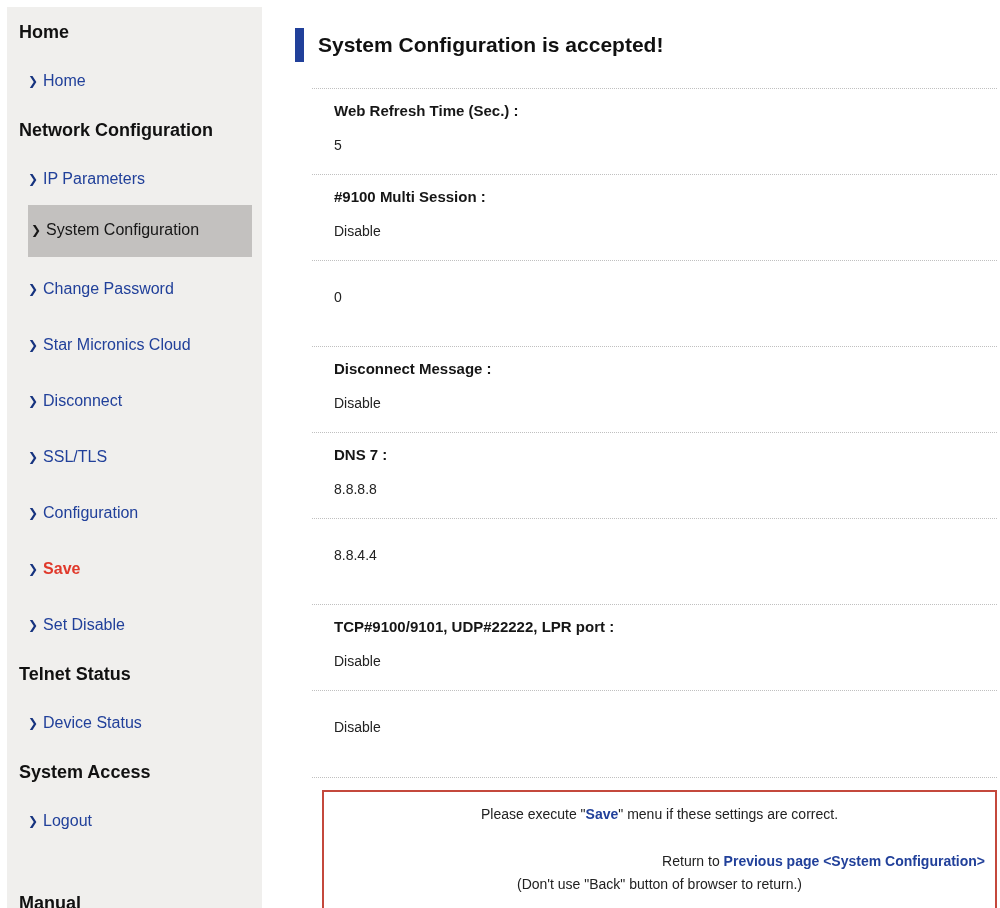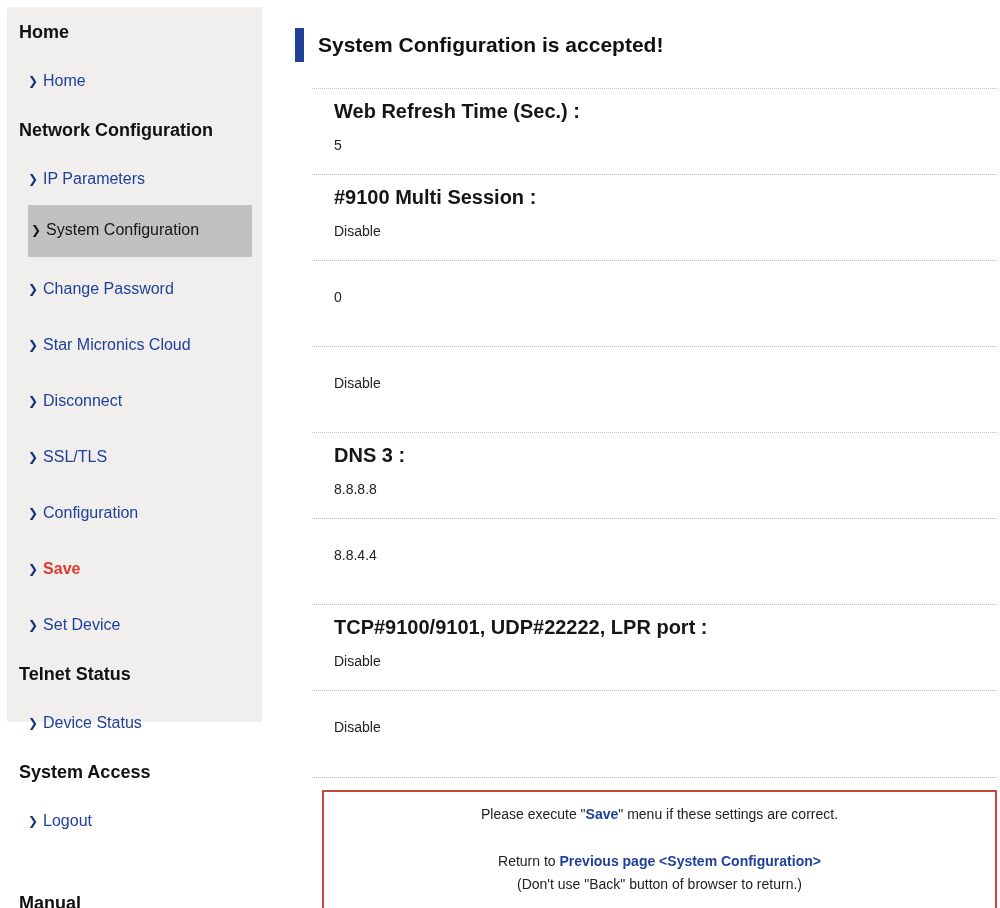--- a/index.html
+++ b/index.html
@@ -5,21 +5,21 @@
   html,body { margin:0; padding:0; }
   body {
     width:1000px; height:908px; background:#ffffff;
     font-family:"Liberation Sans","DejaVu Sans",sans-serif;
     color:#1a1a1a; overflow:hidden;
   }
   .page { display:flex; width:1000px; }
 
   
   .sidebar {
-    margin:7px 0 0 7px; width:255px; height:715px;
+    margin:7px 0 0 7px; width:255px; height:901px;
     background:#f0efed; box-sizing:border-box; padding-top:14px;
     flex:0 0 auto;
   }
   .nav-header {
     font-size:18px; font-weight:bold; line-height:23px;
     margin:27px 0 0 12px; color:#111111;
   }
   .nav-header.first { margin-top:0; }
   .nav-link {
     display:flex; align-items:baseline;
@@ -47,31 +47,31 @@
     width:9px; height:34px; background:#21409a; margin-right:14px; flex:0 0 auto;
   }
   h1.page-title { font-size:21px; line-height:34px; margin:0; font-weight:bold; color:#111111; }
 
   .settings-wrap { margin-left:17px; }
   .settings-clip { height:662px; overflow:hidden; margin-top:26px; }
   .setting {
     height:86px; box-sizing:border-box;
     border-top:1px dotted #c0c0c0; padding:12px 0 0 22px;
   }
-  .setting-label { font-size:20px; font-weight:bold; line-height:20px; color:#161616; }
+  .setting-label { font-size:15px; font-weight:bold; line-height:20px; color:#161616; }
   .setting-value { font-size:14px; line-height:19px; margin-top:15px; color:#222222; }
 
   hr.bottom-rule { border:0; border-top:1px dotted #c0c0c0; margin:27px 0 0 0; }
 
   .notice-box {
     margin:12px 0 0 10px; border:2px solid #c4483c; background:#ffffff;
     text-align:center; font-size:14px; line-height:18px;
     padding:13px 10px 14px 10px; box-sizing:border-box; color:#222222;
   }
-  .notice-line2 { margin-top:27px; line-height:23px; }
+  .notice-line2 { margin-top:27px; line-height:23px;text-align:right; }
   .notice-line3 { line-height:23px; }
   .inline-link { color:#21409a; font-weight:bold; cursor:pointer; }
 </style>
 </head>
 <body>
 
 <div class="page">
 
   <div class="sidebar">
 
@@ -119,21 +119,21 @@
       <span>Configuration</span>
     </div>
 
     <div class="nav-link save">
       <span class="arrow">❯</span>
       <span>Save</span>
     </div>
 
     <div class="nav-link">
       <span class="arrow">❯</span>
-      <span>Set Device</span>
+      <span>Set Disable</span>
     </div>
 
     <div class="nav-header">Telnet Status</div>
 
     <div class="nav-link mt27">
       <span class="arrow">❯</span>
       <span>Device Status</span>
     </div>
 
     <div class="nav-header">System Access</div>
@@ -166,25 +166,26 @@
         <div class="setting">
           <div class="setting-label">#9100 Multi Session :</div>
           <div class="setting-value">Disable</div>
         </div>
 
         <div class="setting">
           <div class="setting-value">0</div>
         </div>
 
         <div class="setting">
-          <div class="setting-value">Disable</div>
-        </div>
-
-        <div class="setting">
-          <div class="setting-label">DNS 3 :</div>
+          <div class="setting-label">Disconnect Message :</div>
+          <div class="setting-value">Disable</div>
+        </div>
+
+        <div class="setting">
+          <div class="setting-label">DNS 7 :</div>
           <div class="setting-value">8.8.8.8</div>
         </div>
 
         <div class="setting">
           <div class="setting-value">8.8.4.4</div>
         </div>
 
         <div class="setting">
           <div class="setting-label">TCP#9100/9101, UDP#22222, LPR port :</div>
           <div class="setting-value">Disable</div>

